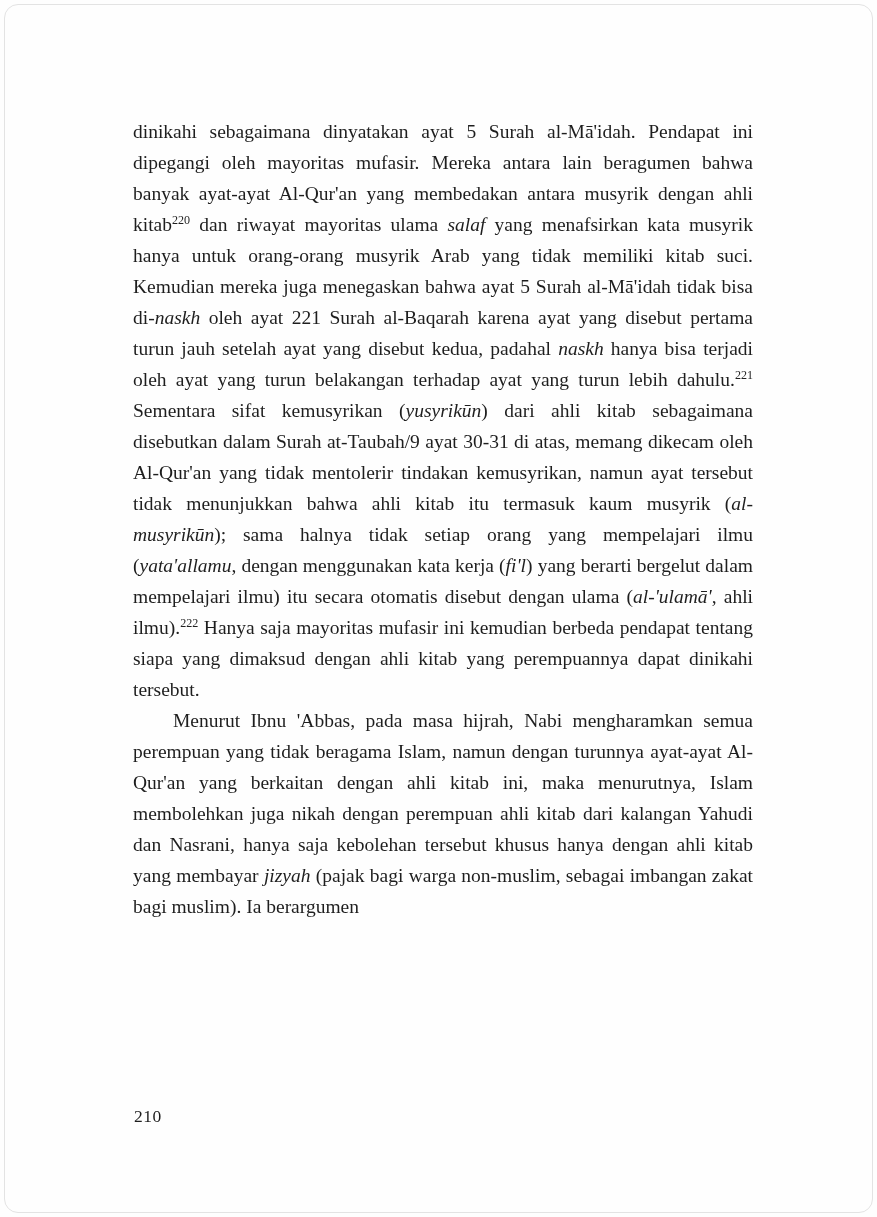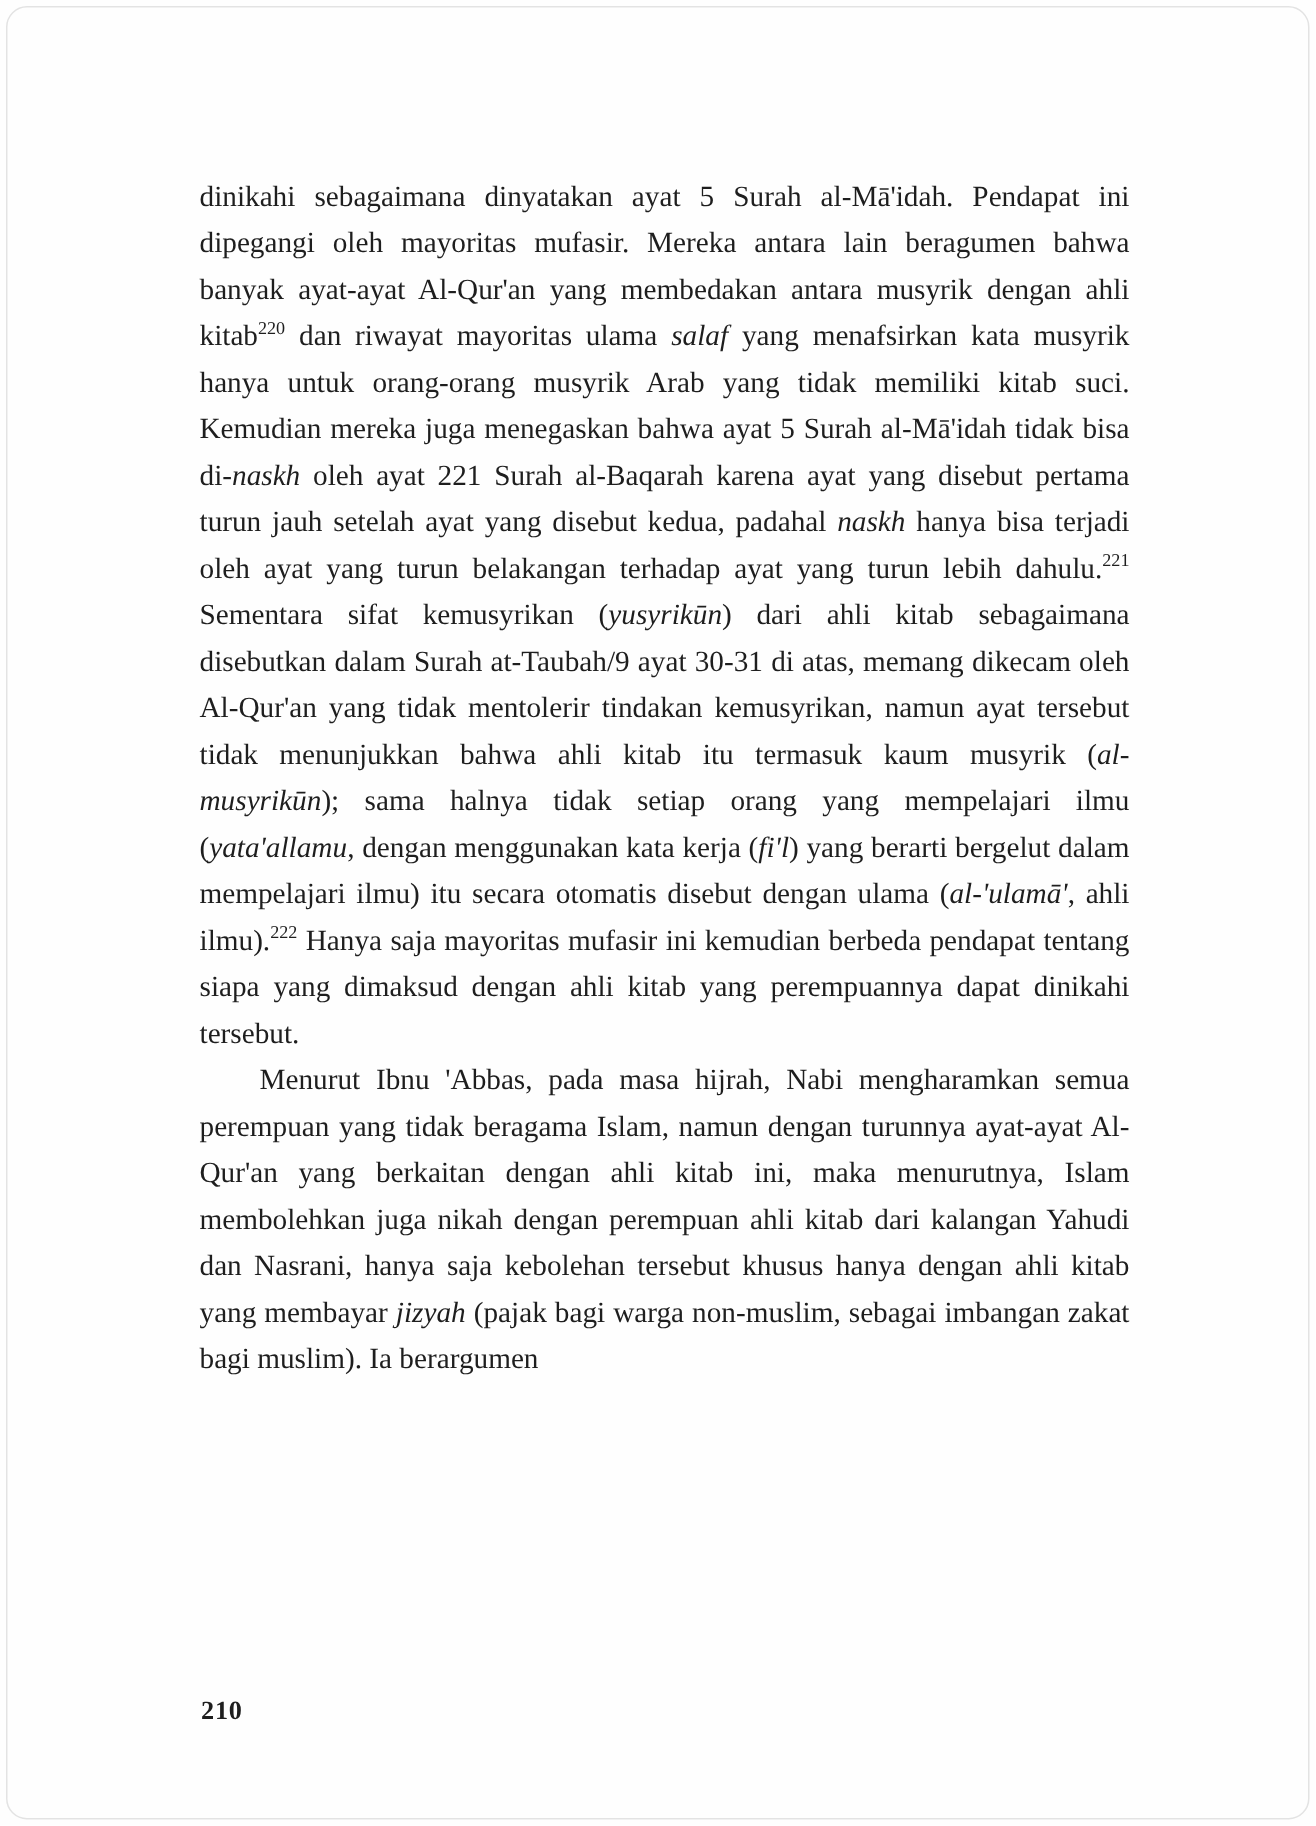--- a/index.html
+++ b/index.html
@@ -47,25 +47,24 @@
       font-size: 0.62em;
       line-height: 0;
       vertical-align: super;
     }
     .text-block i {
       font-style: italic;
     }
     .page-number {
       position: absolute;
       left: 134px;
-      top: 1130px;
+      top: 1106px;
       font-size: 17.5px;
       color: #1e1e1e;
       letter-spacing: 0.5px;
-      font-weight: bold;
     }
   </style>
 </head>
 <body>
 
 <div class="scan-page">
   <div class="scan-edge"></div>
 
   <div class="text-block">
       <p class=""><span>dinikahi sebagaimana dinyatakan ayat 5 Surah al-Mā'idah. Pendapat ini dipegangi oleh mayoritas mufasir. Mereka antara lain beragumen bahwa banyak ayat-ayat Al-Qur'an yang membedakan antara musyrik dengan ahli kitab</span><sup>220</sup><span> dan riwayat mayoritas ulama </span><i>salaf</i><span> yang menafsirkan kata musyrik hanya untuk orang-orang musyrik Arab yang tidak memiliki kitab suci. Kemudian mereka juga menegaskan bahwa ayat 5 Surah al-Mā'idah tidak bisa di-</span><i>naskh</i><span> oleh ayat 221 Surah al-Baqarah karena ayat yang disebut pertama turun jauh setelah ayat yang disebut kedua, padahal </span><i>naskh</i><span> hanya bisa terjadi oleh ayat yang turun belakangan terhadap ayat yang turun lebih dahulu.</span><sup>221</sup><span> Sementara sifat kemusyrikan (</span><i>yusyrikūn</i><span>) dari ahli kitab sebagaimana disebutkan dalam Surah at-Taubah/9 ayat 30-31 di atas, memang dikecam oleh Al-Qur'an yang tidak mentolerir tindakan kemusyrikan, namun ayat tersebut tidak menunjukkan bahwa ahli kitab itu termasuk kaum musyrik (</span><i>al-musyrikūn</i><span>); sama halnya tidak setiap orang yang mempelajari ilmu (</span><i>yata'allamu</i><span>, dengan menggunakan kata kerja (</span><i>fi'l</i><span>) yang berarti bergelut dalam mempelajari ilmu) itu secara otomatis disebut dengan ulama (</span><i>al-'ulamā'</i><span>, ahli ilmu).</span><sup>222</sup><span> Hanya saja mayoritas mufasir ini kemudian berbeda pendapat tentang siapa yang dimaksud dengan ahli kitab yang perempuannya dapat dinikahi tersebut.</span></p>

